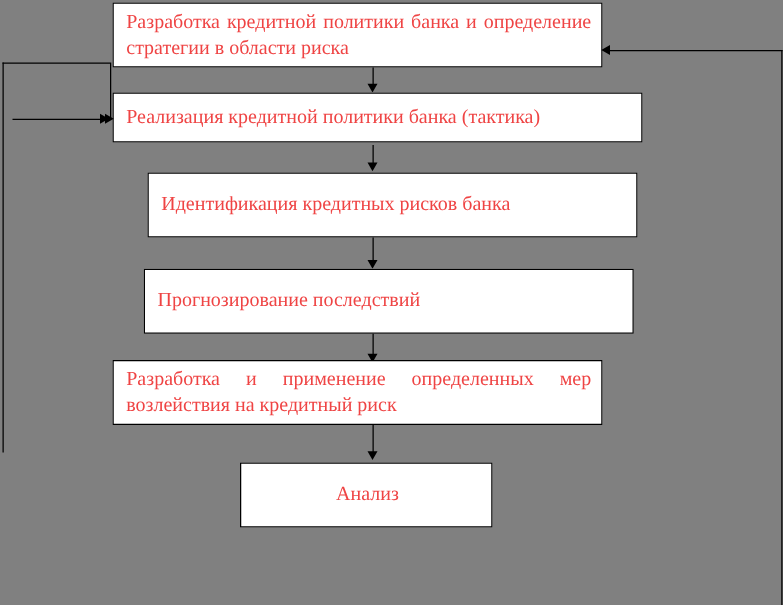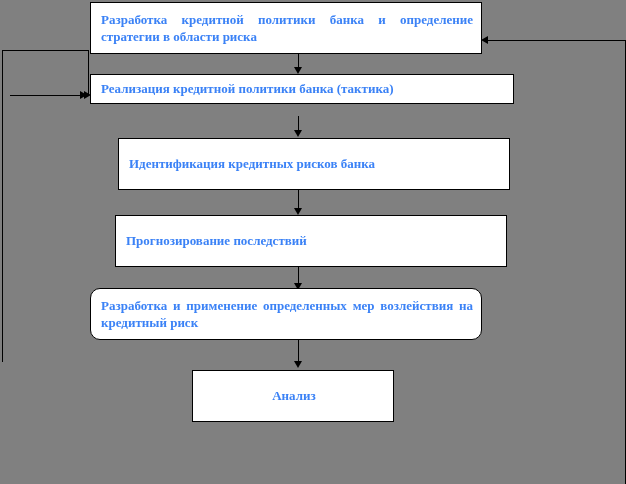--- a/index.html
+++ b/index.html
@@ -23,24 +23,24 @@
     background: #ffffff;
     border: 1px solid #000000;
     box-sizing: border-box;
     display: flex;
     align-items: center;
     justify-content: flex-start;
     padding: 3px 8px 3px 10px;
   }
   .box .label {
     font-family: "Liberation Serif", serif;
-    font-weight: bold;
-    font-size: 13px;
+    font-weight: normal;
+    font-size: 16px;
     line-height: 1.32;
-    color: #3b82f6;
+    color: #ef4444;
     text-align: justify;
     text-align-last: left;
     width: 100%;
     display: block;
   }
   .box.center .label {
     text-align: center;
     text-align-last: center;
   }
   .box.justify .label {
@@ -87,42 +87,42 @@
 
 <div id="diagram">
 
   <div class="box justify" style="left:90px; top:2px; width:392px; height:52px;">
     <span class="label">Разработка кредитной политики банка и определение стратегии в области риска</span>
   </div>
 
   <div class="vline" style="left:298px; top:54px; height:15px;"></div>
   <div class="arrow-down" style="left:294px; top:67px;"></div>
 
-  <div class="box" style="left:90px; top:74px; width:424px; height:30px;">
+  <div class="box" style="left:90px; top:74px; width:424px; height:40px;">
     <span class="label">Реализация кредитной политики банка (тактика)</span>
   </div>
 
   <div class="vline" style="left:298px; top:116px; height:17px;"></div>
   <div class="arrow-down" style="left:294px; top:130px;"></div>
 
   <div class="box" style="left:90px; top:138px; width:392px; height:52px;margin-left:28px;">
     <span class="label">Идентификация кредитных рисков банка</span>
   </div>
 
   <div class="vline" style="left:298px; top:190px; height:22px;"></div>
   <div class="arrow-down" style="left:294px; top:208px;"></div>
 
   <div class="box" style="left:90px; top:215px; width:392px; height:52px;margin-left:25px;">
     <span class="label">Прогнозирование последствий</span>
   </div>
 
   <div class="vline" style="left:298px; top:267px; height:20px;"></div>
   <div class="arrow-down" style="left:294px; top:283px;"></div>
 
-  <div class="box justify" style="left:90px; top:288px; width:392px; height:52px;border-radius:10px;">
+  <div class="box justify" style="left:90px; top:288px; width:392px; height:52px;">
     <span class="label">Разработка и применение определенных мер возлействия на кредитный риск</span>
   </div>
 
   <div class="vline" style="left:298px; top:340px; height:25px;"></div>
   <div class="arrow-down" style="left:294px; top:361px;"></div>
 
   <div class="box center" style="left:192px; top:370px; width:202px; height:52px;">
     <span class="label">Анализ</span>
   </div>
 

